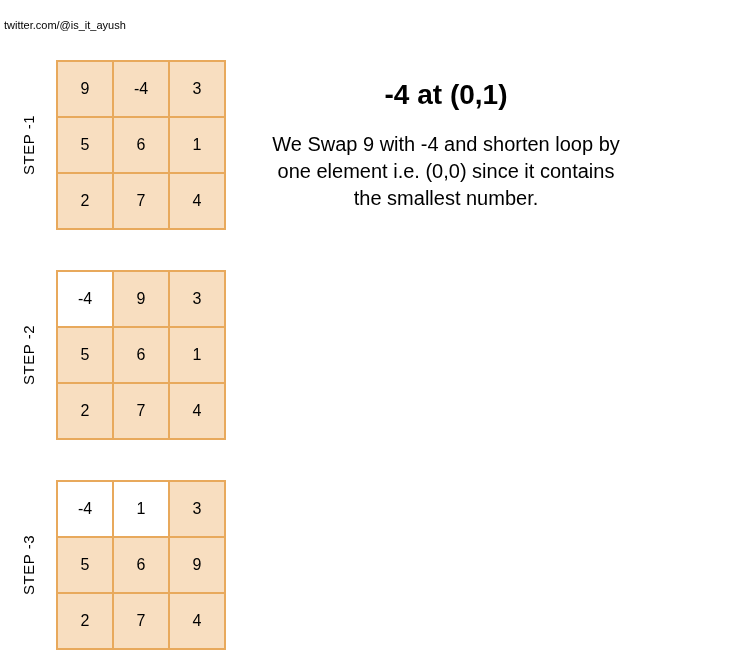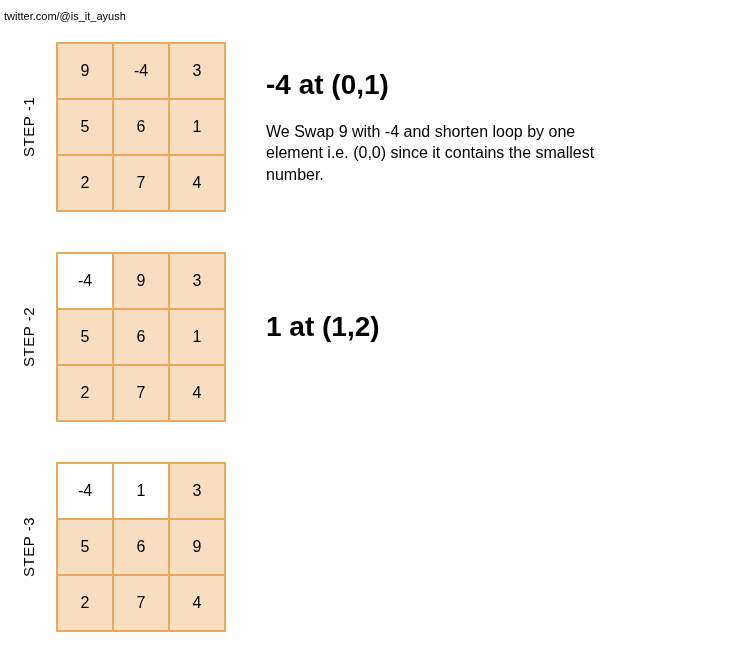--- a/index.html
+++ b/index.html
@@ -6,21 +6,21 @@
   body {
     margin: 0;
     padding: 0;
     font-family: Arial, Helvetica, sans-serif;
     background: #fff;
     color: #000;
     width: 731px;
   }
   .credit {
     font-size: 11px;
-    padding: 10px 4px;
+    padding: 19px 4px;
     color: #000;
   }
   .steps {
     padding: 10px 20px 20px 20px;
   }
   .step {
     display: flex;
     align-items: center;
     margin-bottom: 40px;
   }
@@ -47,28 +47,29 @@
     justify-content: center;
     font-size: 16px;
     background: #fff;
   }
   .cell.hi {
     background: #f8dec0;
   }
   .desc {
     margin-left: 40px;
     max-width: 360px;
+    text-align: center;
   }
   .desc-title {
     font-size: 28px;
     font-weight: 700;
     margin: 0 0 20px 0;
   }
   .desc-body {
-    font-size: 16px;
+    font-size: 20px;
     line-height: 1.35;
     margin: 0;
   }
 </style>
 </head>
 <body>
 
 <div class="credit">twitter.com/@is_it_ayush</div>
 
 <div class="steps">
@@ -99,21 +100,20 @@
       <div class="cell hi">9</div>
       <div class="cell hi">3</div>
       <div class="cell hi">5</div>
       <div class="cell hi">6</div>
       <div class="cell hi">1</div>
       <div class="cell hi">2</div>
       <div class="cell hi">7</div>
       <div class="cell hi">4</div>
     </div>
     <div class="desc">
-      <h2 class="desc-title">1 at (1,2)</h2>
     </div>
   </div>
 
   <div class="step">
     <div class="step-label">STEP -3</div>
     <div class="grid">
       <div class="cell">-4</div>
       <div class="cell">1</div>
       <div class="cell hi">3</div>
       <div class="cell hi">5</div>

